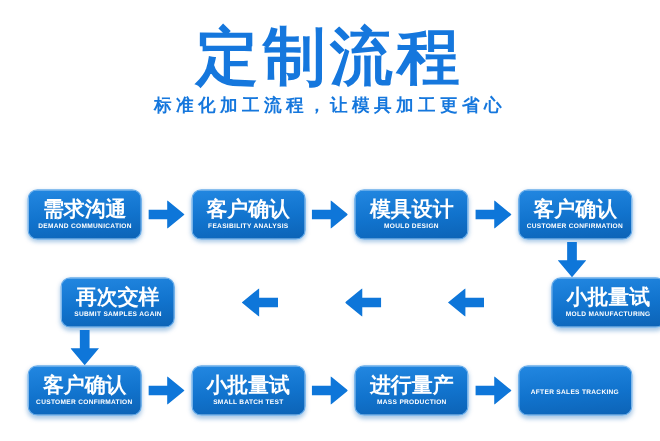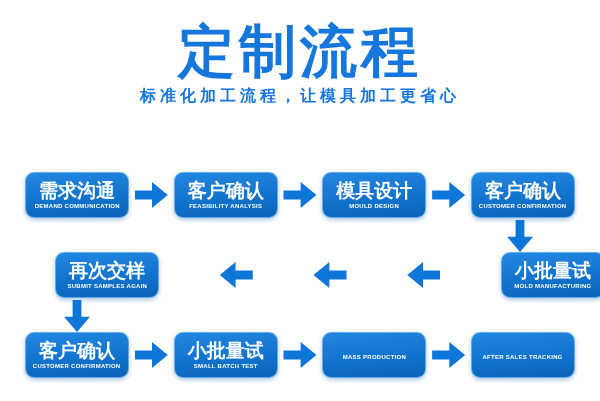--- a/index.html
+++ b/index.html
@@ -143,20 +143,21 @@
       <span class="cn">客户确认</span>
       <span class="en">CUSTOMER CONFIRMATION</span>
     </div>
     <div class="arrow arrow-right"></div>
     <div class="box">
       <span class="cn">小批量试</span>
       <span class="en">SMALL BATCH TEST</span>
     </div>
     <div class="arrow arrow-right"></div>
     <div class="box">
+      <span class="cn">进行量产</span>
       <span class="en">MASS PRODUCTION</span>
     </div>
     <div class="arrow arrow-right"></div>
     <div class="box">
       <span class="en">AFTER SALES TRACKING</span>
     </div>
   </div>
 
 </div>
 

